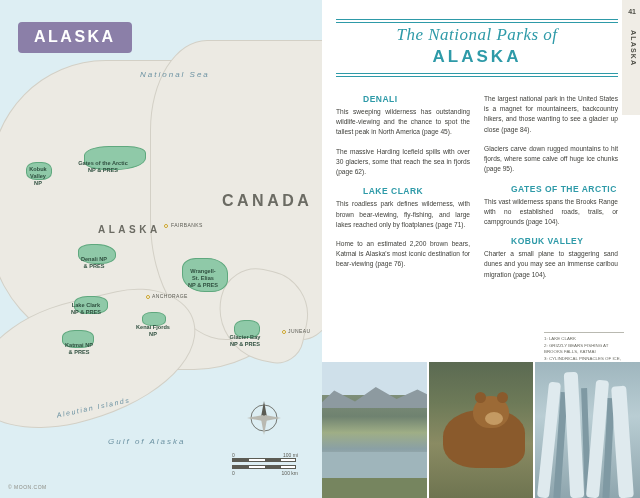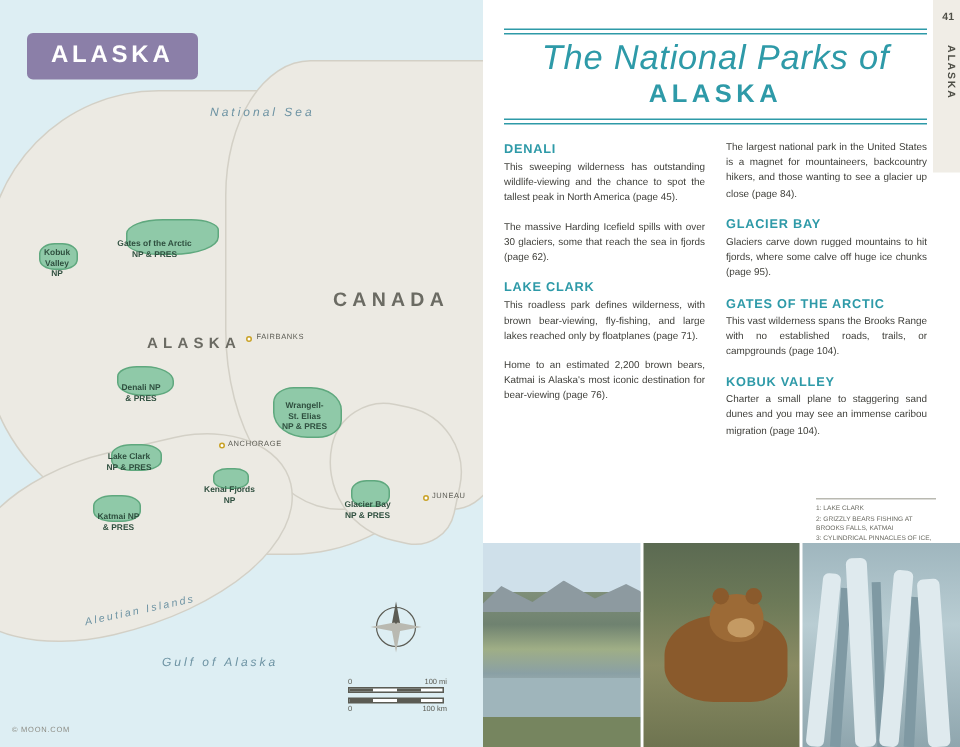--- a/index.html
+++ b/index.html
@@ -64,21 +64,21 @@
     color: #6d93a3;
     font-style: italic;
     letter-spacing: 2px;
     font-size: 8px;
     white-space: nowrap;
   }
   .country-label {
     position: absolute;
     color: #6b6b63;
     letter-spacing: 3.5px;
-    font-size: 13px;
+    font-size: 16px;
     font-weight: bold;
   }
   .state-label {
     position: absolute;
     color: #6b6b63;
     letter-spacing: 3.5px;
     font-size: 10px;
     font-weight: bold;
   }
   .islands-label {
@@ -158,23 +158,23 @@
     font-size: 7px; font-weight: bold; color: #4f4f47;
     letter-spacing: 1.2px;
     writing-mode: vertical-rl;
   }
 
   .title-block {
     position: absolute; left: 14px; top: 16px; width: 282px;
     text-align: center;
   }
   .title-script {
-    font-family: Liberation Sans, sans-serif;
+    font-family: Liberation Serif, serif;
     font-style: italic;
-    font-size: 23px;
+    font-size: 17px;
     color: #2e9aa8;
     letter-spacing: 0.5px;
     line-height: 1.1;
   }
   .title-sub {
     font-size: 17px;
     color: #2e9aa8;
     letter-spacing: 3px;
     font-weight: bold;
     margin-top: 2px;
@@ -192,20 +192,21 @@
     display: flex;
     gap: 14px;
   }
   .col { width: 134px; }
   .park-head {
     color: #2e9aa8;
     font-size: 8.5px;
     font-weight: bold;
     letter-spacing: 0.5px;
     margin-bottom: 3px;
+    margin-left: 27px;
   }
   .park-body {
     font-size: 6.6px;
     color: #3f3f3a;
     line-height: 1.55;
     text-align: justify;
     margin-bottom: 9px;
   }
 
   .caption-block {
@@ -348,21 +349,20 @@
     <div class="col">
       <div class="park-head">DENALI</div>
       <div class="park-body">This sweeping wilderness has outstanding wildlife-viewing and the chance to spot the tallest peak in North America (page 45).</div>
       <div class="park-body">The massive Harding Icefield spills with over 30 glaciers, some that reach the sea in fjords (page 62).</div>
       <div class="park-head">LAKE CLARK</div>
       <div class="park-body">This roadless park defines wilderness, with brown bear-viewing, fly-fishing, and large lakes reached only by floatplanes (page 71).</div>
       <div class="park-body">Home to an estimated 2,200 brown bears, Katmai is Alaska's most iconic destination for bear-viewing (page 76).</div>
     </div>
     <div class="col">
       <div class="park-body">The largest national park in the United States is a magnet for mountaineers, backcountry hikers, and those wanting to see a glacier up close (page 84).</div>
-      <div class="park-head">GLACIER BAY</div>
       <div class="park-body">Glaciers carve down rugged mountains to hit fjords, where some calve off huge ice chunks (page 95).</div>
       <div class="park-head">GATES OF THE ARCTIC</div>
       <div class="park-body">This vast wilderness spans the Brooks Range with no established roads, trails, or campgrounds (page 104).</div>
       <div class="park-head">KOBUK VALLEY</div>
       <div class="park-body">Charter a small plane to staggering sand dunes and you may see an immense caribou migration (page 104).</div>
     </div>
   </div>
 
   <div class="caption-block">
     <div class="caption-line"></div>

